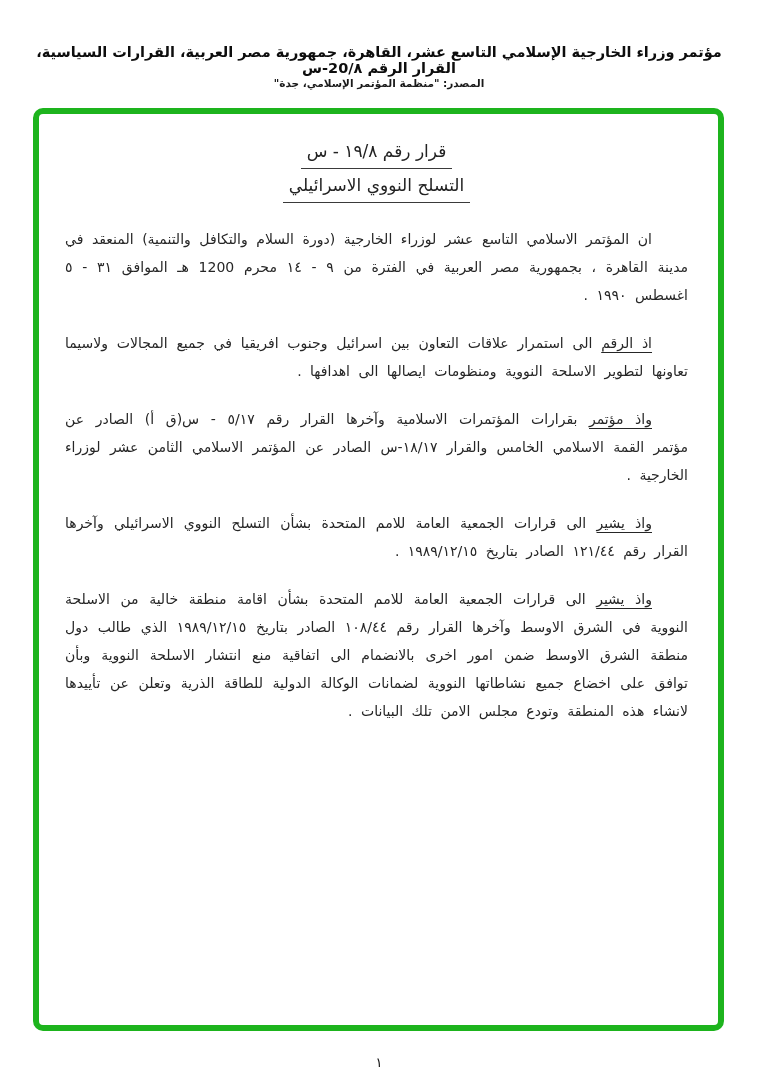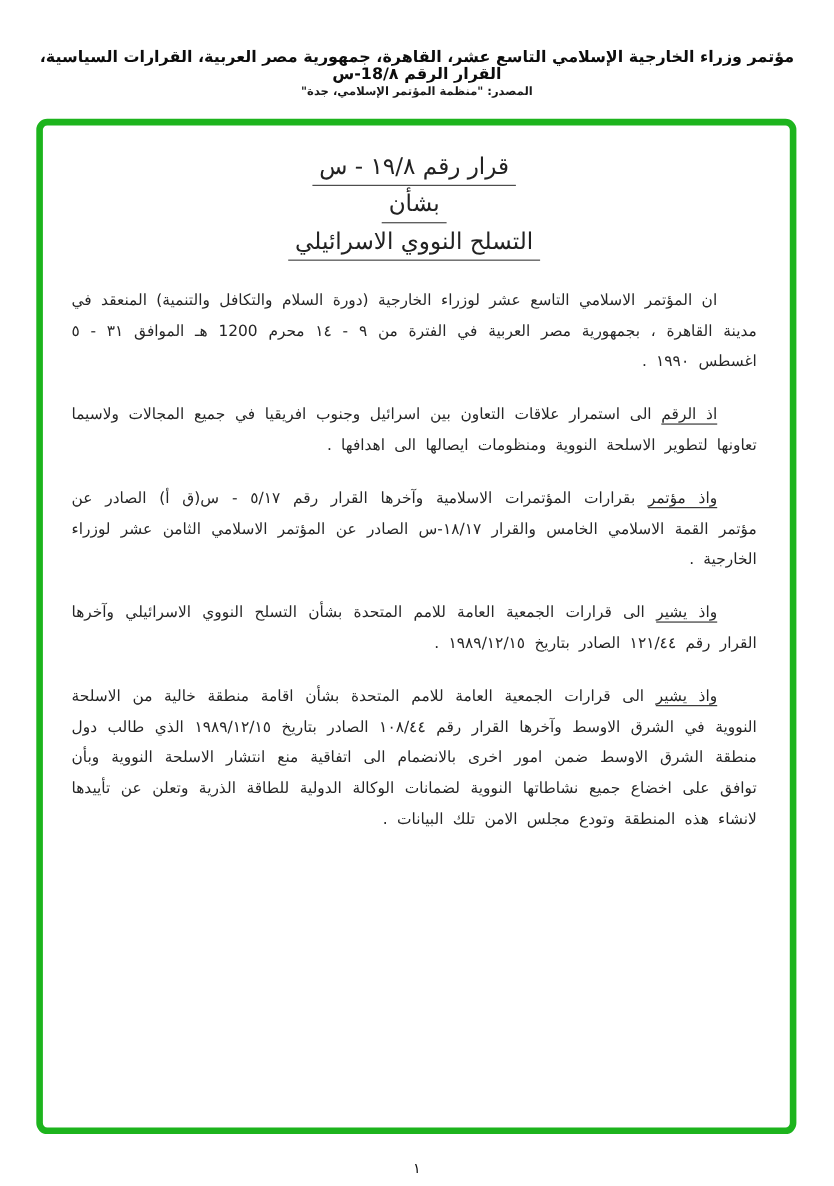--- a/index.html
+++ b/index.html
@@ -28,21 +28,21 @@
     box-sizing: border-box;
     border: 6px solid #1db41d;
     border-radius: 10px;
     padding: 20px 30px 0 26px;
     direction: rtl;
     overflow: hidden;
     background: #ffffff;
   }
   .doc-title {
     text-align: center;
-    font-size: 21px; line-height: 30px;
+    font-size: 17px; line-height: 30px;
     color: #222222;
     margin: 2px 0 22px 0;
   }
   .t-row { margin-bottom: 1px; }
   .u-line {
     border-bottom: 1.5px solid #3a3a3a;
     padding: 0 6px 2px 6px;
     display: inline-block;
   }
   .doc-body {
@@ -55,32 +55,29 @@
   .para .lead { text-decoration: underline; text-underline-offset: 4px; }
   .page-num {
     position: absolute; bottom: 8px; left: 0; right: 0;
     text-align: center;
     font-size: 13px; color: #0d0d0d;
   }
 </style>
 </head>
 <body>
 
-<div class="top-header" dir="rtl">مؤتمر وزراء الخارجية الإسلامي التاسع عشر، القاهرة، جمهورية مصر العربية، القرارات السياسية، القرار الرقم 18/٨-س</div>
+<div class="top-header" dir="rtl">مؤتمر وزراء الخارجية الإسلامي التاسع عشر، القاهرة، جمهورية مصر العربية، القرارات السياسية، القرار الرقم 20/٨-س</div>
 
 <div class="source-line" dir="rtl">المصدر: "منظمة المؤتمر الإسلامي، جدة"</div>
 
 <div class="doc-frame" dir="rtl" style="border-color: rgb(29, 180, 29);">
 
   <div class="doc-title">
     <div class="t-row">
       <span class="u-line">قرار رقم ١٩/٨ - س</span>
-    </div>
-    <div class="t-row">
-      <span class="u-line">بشأن</span>
     </div>
     <div class="t-row">
       <span class="u-line">التسلح النووي الاسرائيلي</span>
     </div>
   </div>
 
   <div class="doc-body" id="doc-body">
       <p class="para">ان المؤتمر الاسلامي التاسع عشر لوزراء الخارجية (دورة السلام والتكافل والتنمية) المنعقد في مدينة القاهرة ، بجمهورية مصر العربية في الفترة من ٩ - ١٤ محرم 1200 هـ الموافق ٣١ - ٥ اغسطس ١٩٩٠ .</p>
       <p class="para"><span class="lead">اذ الرقم</span> الى استمرار علاقات التعاون بين اسرائيل وجنوب افريقيا في جميع المجالات ولاسيما تعاونها لتطوير الاسلحة النووية ومنظومات ايصالها الى اهدافها .</p>
       <p class="para"><span class="lead">واذ مؤتمر</span> بقرارات المؤتمرات الاسلامية وآخرها القرار رقم ٥/١٧ - س(ق أ) الصادر عن مؤتمر القمة الاسلامي الخامس والقرار ١٨/١٧-س الصادر عن المؤتمر الاسلامي الثامن عشر لوزراء الخارجية .</p>

